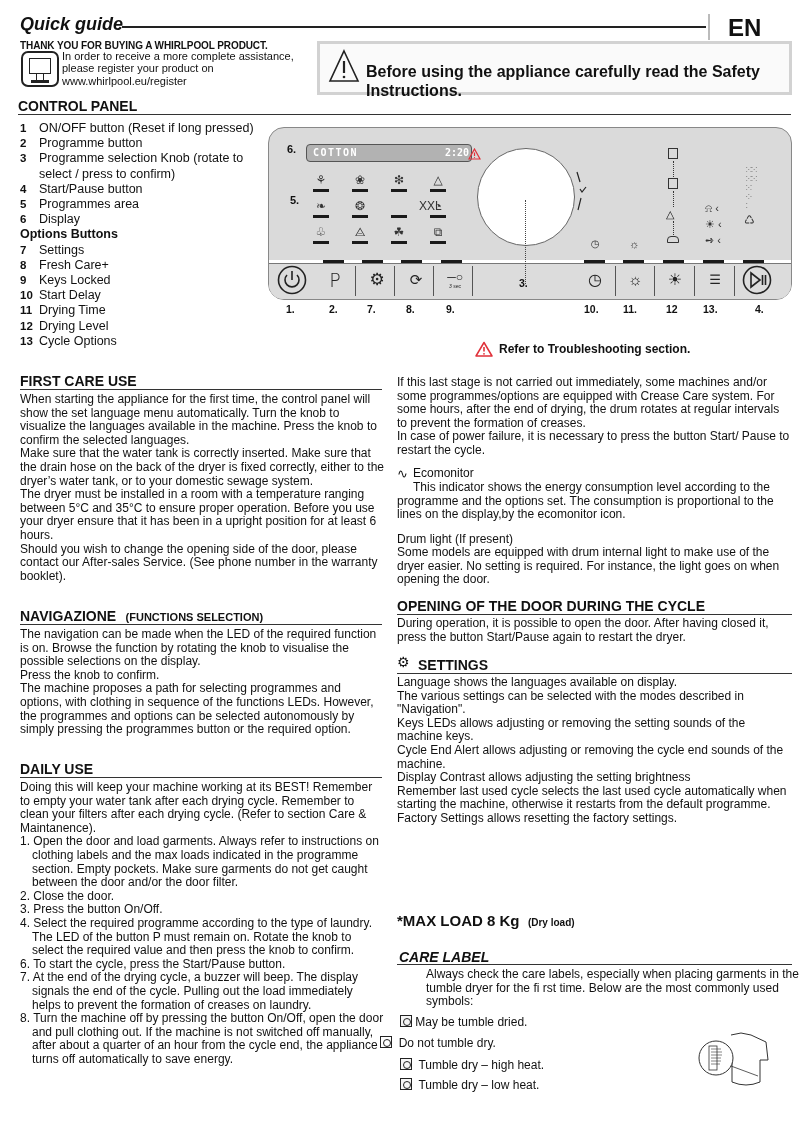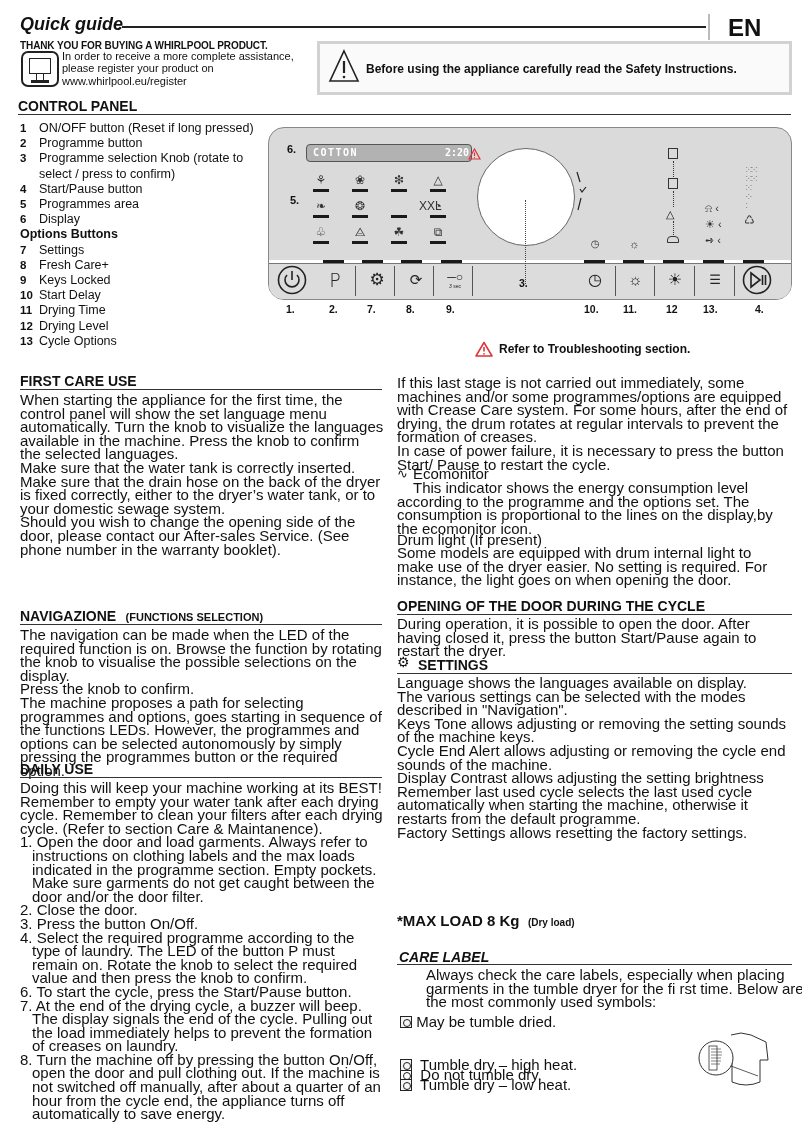--- a/index.html
+++ b/index.html
@@ -13,21 +13,21 @@
   .qg-line { left: 122px; top: 26px; width: 584px; height: 1.5px; background: #222; }
   .en-sep { left: 708px; top: 14px; width: 1.5px; height: 26px; background: #bbb; }
   .en { left: 728px; top: 14px; font-size: 24px; font-weight: bold; }
   .thanks { left: 20px; top: 40px; font-size: 10px; font-weight: bold; letter-spacing: -0.1px; }
   .reg-icon { left: 21px; top: 51px; width: 38px; height: 36px; border: 2px solid #222; border-radius: 7px; }
   .reg-icon .scr { position: absolute; left: 6px; top: 5px; width: 22px; height: 16px; border: 1.5px solid #222; }
   .reg-icon .st { position: absolute; left: 13px; top: 21px; width: 8px; height: 7px; border-left: 1.5px solid #222; border-right: 1.5px solid #222; }
   .reg-icon .bs { position: absolute; left: 8px; top: 27px; width: 18px; height: 3px; background: #222; }
   .reg-text { left: 62px; top: 50px; font-size: 11px; line-height: 1.12; }
   .safety-box { left: 317px; top: 41px; width: 475px; height: 54px; border: 3px solid #d2d2d2; background: #fafafa; }
-  .safety-text { left: 366px; top: 62px; font-size: 12px; font-weight: bold; }
+  .safety-text { left: 366px; top: 62px; font-size: 16px; font-weight: bold; }
   .warn-big { left: 328px; top: 48px; width: 32px; height: 36px; }
 
   .section-h { font-size: 14px; font-weight: bold; color: #111; }
   .hr { height: 1.3px; background: #333; }
 
   
   .cp-list { left: 20px; top: 121px; font-size: 12.5px; line-height: 15.2px; }
   .cp-list .row { display: flex; }
   .cp-list .num { width: 19px; font-weight: bold; font-size: 11.5px; }
   .cp-list .indent { padding-left: 19px; }
@@ -46,21 +46,21 @@
   .prog-icon { width: 22px; height: 16px; text-align: center; font-size: 12px; color: #333; line-height: 16px; }
   .led { width: 16px; height: 3px; background: #1a1a1a; }
   .led-bottom { width: 21px; height: 3px; background: #1a1a1a; }
   .btn-sep { width: 1px; height: 30px; background: #555; }
   .pbtn { width: 30px; height: 30px; display: flex; align-items: center; justify-content: center; font-size: 14px; color: #222; }
   .num-label { font-size: 10.5px; font-weight: bold; }
 
   .trouble { left: 475px; top: 341px; font-size: 12px; font-weight: bold; display: flex; align-items: center; gap: 6px; }
 
   
-  .txt { font-size: 15px; line-height: 13.6px; color: #111; }
+  .txt { font-size: 12px; line-height: 13.6px; color: #111; }
   .ol-item { padding-left: 12px; text-indent: -12px; }
 
   .care-sym { display: inline-block; width: 12px; height: 12px; border: 1.5px solid #222; vertical-align: -1px; position: relative; background: #f5f5f5; }
   .care-sym::before { content: ""; position: absolute; left: 1.5px; top: 1.5px; width: 6px; height: 6px; border: 1px solid #222; border-radius: 50%; }
 </style>
 </head>
 <body>
 
 <div class="abs qg-title">Quick guide</div>
 <div class="abs qg-line"></div>
@@ -296,33 +296,34 @@
       <circle cx="9" cy="12.8" r="0.9" fill="#e0313a"></circle>
     </svg>
   <span>Refer to Troubleshooting section.</span>
 </div>
 
 <div class="abs section-h" style="left:20px;top:373px;">FIRST CARE USE</div>
 <div class="abs hr" style="left:20px;top:389px;width:362px;"></div>
 <div class="abs txt" style="left:20px;top:393px;width:364px;">
   <div>When starting the appliance for the first time, the control panel will show the set language menu automatically. Turn the knob to visualize the languages available in the machine. Press the knob to confirm the selected languages.</div>
   <div>Make sure that the water tank is correctly inserted. Make sure that the drain hose on the back of the dryer is fixed correctly, either to the dryer’s water tank, or to your domestic sewage system.</div>
+  <div>The dryer must be installed in a room with a temperature ranging between 5°C and 35°C to ensure proper operation. Before you use your dryer ensure that it has been in a upright position for at least 6 hours.</div>
   <div>Should you wish to change the opening side of the door, please contact our After-sales Service. (See phone number  in the warranty booklet).</div>
 </div>
 
 <div class="abs" style="left:20px;top:608px;">
   <span class="section-h">NAVIGAZIONE</span>
   <span style="font-size:11px;font-weight:bold;margin-left:6px;">(FUNCTIONS SELECTION)</span>
 </div>
 <div class="abs hr" style="left:20px;top:624px;width:362px;"></div>
 <div class="abs txt" style="left:20px;top:628px;width:364px;">
   <span>The navigation can be made when the LED of the required function is on.</span>
   <b>Browse the function by rotating the knob to visualise the possible selections on the display.</b>
   <div class="b">Press the knob to confirm.</div>
-  <div>The machine proposes a path for selecting programmes and options, goes starting in sequence of the functions LEDs. However, the programmes and options can be selected autonomously by simply pressing the programmes button or the required option.</div>
+  <div>The machine proposes a path for selecting programmes and options, with clothing in sequence of the functions LEDs. However, the programmes and options can be selected autonomously by simply pressing the programmes button or the required option.</div>
 </div>
 
 <div class="abs section-h" style="left:20px;top:761px;">DAILY USE</div>
 <div class="abs hr" style="left:20px;top:777px;width:362px;"></div>
 <div class="abs txt" style="left:20px;top:781px;width:364px;">
   <div class="b">Doing this will keep your machine working at its BEST! Remember to empty your water tank after each drying cycle. Remember to clean your filters after each drying cycle. (Refer to section Care &amp; Maintanence).</div>
   <div class="ol-item">1. Open the door and load garments. Always refer to instructions on clothing labels and the max loads indicated in the programme section. Empty pockets. Make sure  garments do not get caught between the door and/or the door filter.</div>
   <div class="ol-item">2. Close the door.</div>
   <div class="ol-item">3. Press the button On/Off.</div>
   <div class="ol-item"><span>4. Select the required programme according to the type of laundry. The LED of the button P must remain on. </span><b>Rotate the knob to select the required value and then press the knob to confirm.</b></div>
@@ -346,38 +347,38 @@
 <div class="abs section-h" style="left:397px;top:598px;">OPENING OF THE DOOR DURING THE CYCLE</div>
 <div class="abs hr" style="left:397px;top:614px;width:395px;"></div>
 <div class="abs txt" style="left:397px;top:617px;width:395px;">During operation, it is possible to open the door. After having closed it, press the button Start/Pause again to restart the dryer.</div>
 
 <div class="abs" style="left:397px;top:654px;font-size:14px;">⚙</div>
 <div class="abs section-h" style="left:418px;top:657px;">SETTINGS</div>
 <div class="abs hr" style="left:397px;top:673px;width:395px;"></div>
 <div class="abs txt" style="left:397px;top:676px;width:395px;">
   <div><b>Language</b><span> shows the languages available on display.</span></div>
   <div>The various settings can be selected with the modes described in "Navigation".</div>
-  <div><b>Keys Tone</b><span> allows adjusting or removing the setting sounds of the machine keys.</span></div>
+  <div><b>Keys LEDs</b><span> allows adjusting or removing the setting sounds of the machine keys.</span></div>
   <div><b>Cycle End Alert</b><span> allows adjusting or removing the cycle end sounds of the machine.</span></div>
   <div><b>Display Contrast</b><span> allows adjusting the setting brightness</span></div>
   <div><b>Remember last used cycle</b><span> selects the last used cycle automatically when starting the machine, otherwise it restarts from the default programme.</span></div>
   <div><b>Factory Settings</b><span> allows resetting the factory settings.</span></div>
 </div>
 
 <div class="abs" style="left:397px;top:912px;">
   <span style="font-size:15px;font-weight:bold;">*MAX LOAD 8 Kg</span>
   <span style="font-size:10px;font-weight:bold;margin-left:5px;">(Dry load)</span>
 </div>
 
 <div class="abs section-h" style="left:399px;top:949px;font-style:italic;">CARE LABEL</div>
 <div class="abs hr" style="left:397px;top:964px;width:395px;"></div>
 <div class="abs txt" style="left:390px;top:968px;width:395px;margin-left:36px;">Always check the care labels, especially when placing garments in the tumble dryer for the fi rst time. Below are the most commonly used symbols:</div>
 
 <div class="abs txt" style="left:400px;top:1015px;"><span class="care-sym"></span> <span>May be tumble dried.</span></div>
-<div class="abs txt" style="left:400px;top:1036px;margin-top:32px;"><span class="care-sym" style="background:#fff;"></span>&nbsp; <span>Do not tumble dry.</span></div>
+<div class="abs txt" style="left:380px;top:1036px;"><span class="care-sym" style="background:#fff;"></span>&nbsp; <span>Do not tumble dry.</span></div>
 <div class="abs txt" style="left:400px;top:1058px;"><span class="care-sym"></span>&nbsp; <span>Tumble dry – high heat.</span></div>
 <div class="abs txt" style="left:400px;top:1078px;"><span class="care-sym"></span>&nbsp; <span>Tumble dry – low heat.</span></div>
 
 <svg class="abs" style="left:696px;top:1032px;width:80px;height:60px;" viewBox="0 0 80 60">
   <path d="M35 3 L45 1 L55 3 L70 10 L72 28 L64 28 L64 50 Q50 56 36 50 L36 24" fill="none" stroke="#333" stroke-width="1"></path>
   <circle cx="20" cy="26" r="17" fill="#fff" stroke="#333" stroke-width="1"></circle>
   <rect x="13" y="14" width="8" height="24" fill="none" stroke="#333" stroke-width="0.8"></rect>
   <line x1="15" y1="17" x2="25" y2="17" stroke="#333" stroke-width="0.6"></line>
   <line x1="15" y1="20" x2="26" y2="20" stroke="#333" stroke-width="0.6"></line>
   <line x1="15" y1="23" x2="26" y2="23" stroke="#333" stroke-width="0.6"></line>

